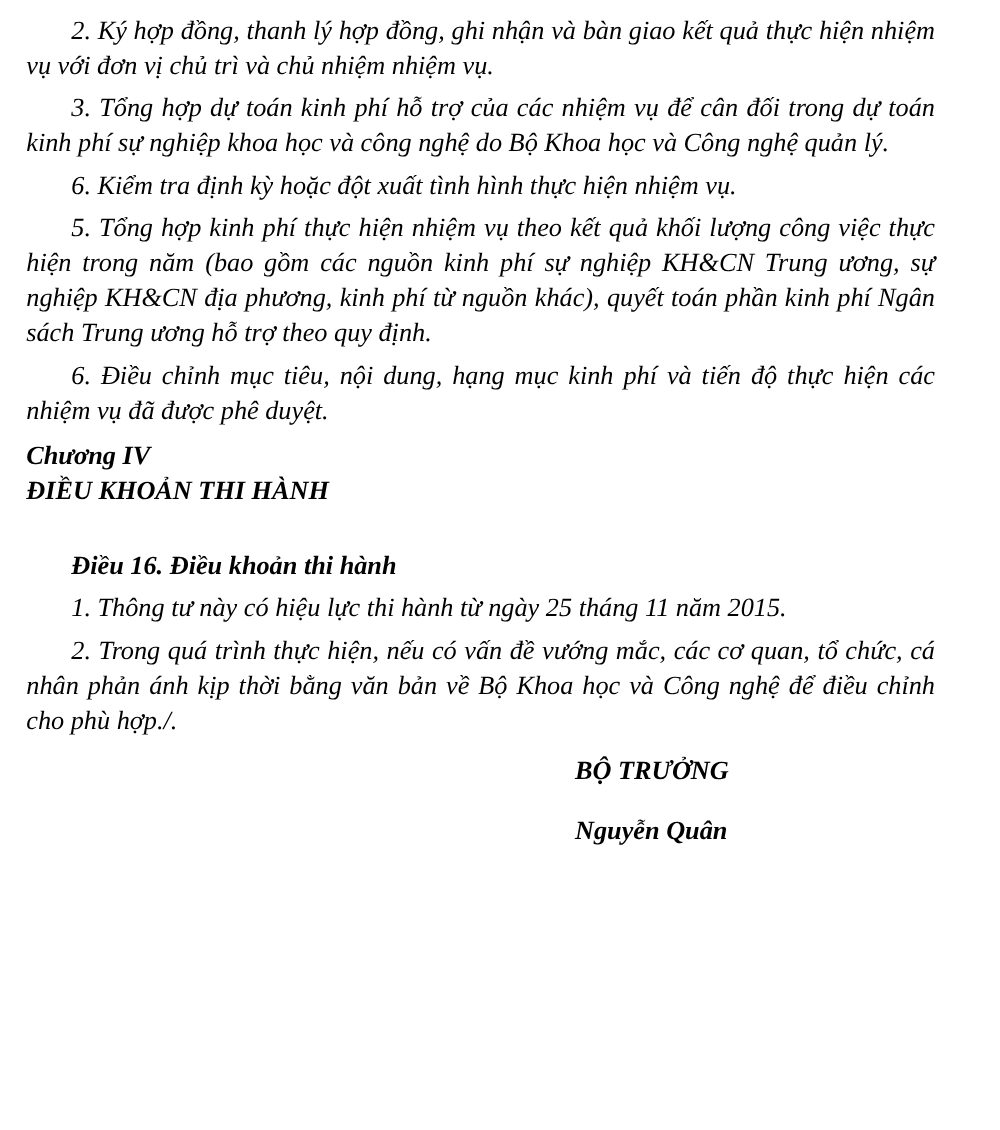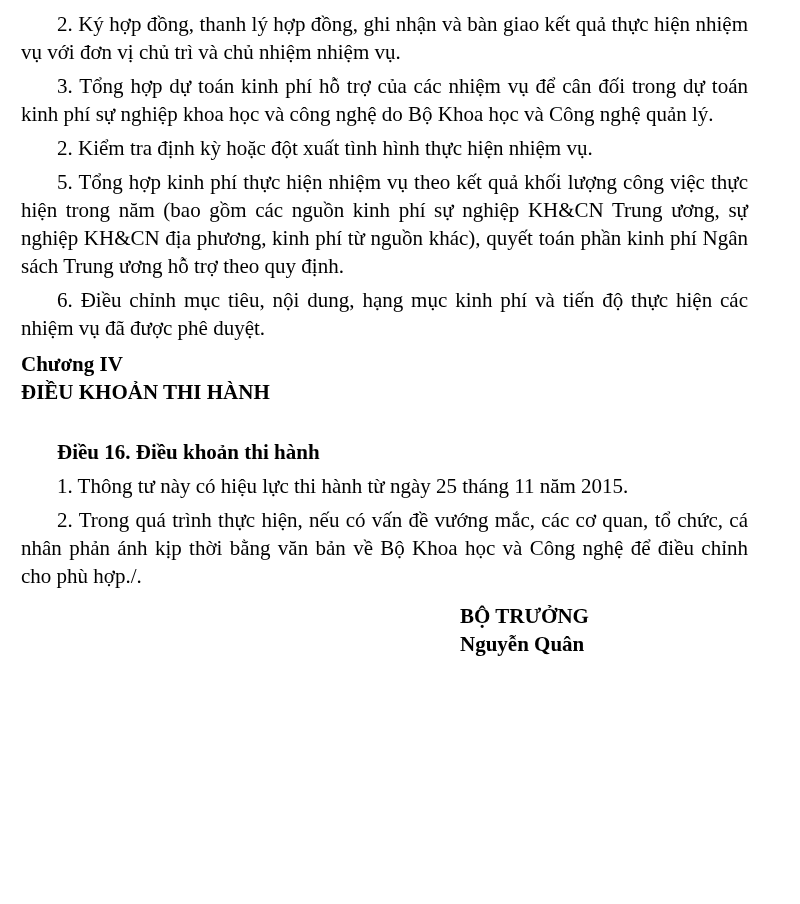--- a/index.html
+++ b/index.html
@@ -12,20 +12,21 @@
     width: 800px;
     height: 904px;
     box-sizing: border-box;
     padding: 10px 52px 0 21px;
     background: #ffffff;
     color: #000000;
     font-family: "Liberation Serif", "DejaVu Serif", serif;
     font-size: 21px;
     line-height: 28px;
     overflow: hidden;
+    font-style: italic;
   }
   .para {
     margin: 0 0 6px 0;
     text-align: justify;
     text-indent: 36px;
   }
   .chapter {
     margin: 8px 0 0 0;
     text-align: left;
     font-weight: bold;
@@ -42,32 +43,33 @@
     text-indent: 36px;
     text-align: left;
   }
   .signature {
     margin: 12px 0 0 439px;
     width: 240px;
     text-align: left;
     font-weight: bold;
   }
   .signature-name {
+    margin-top: 20px;
   }
 </style>
 </head>
 <body>
 
 <div class="page">
 
   <p class="para">2. Ký hợp đồng, thanh lý hợp đồng, ghi nhận và bàn giao kết quả thực hiện nhiệm vụ với đơn vị chủ trì và chủ nhiệm nhiệm vụ.</p>
 
   <p class="para">3. Tổng hợp dự toán kinh phí hỗ trợ của các nhiệm vụ để cân đối trong dự toán kinh phí sự nghiệp khoa học và công nghệ do Bộ Khoa học và Công nghệ quản lý.</p>
 
-  <p class="para">2. Kiểm tra định kỳ hoặc đột xuất tình hình thực hiện nhiệm vụ.</p>
+  <p class="para">6. Kiểm tra định kỳ hoặc đột xuất tình hình thực hiện nhiệm vụ.</p>
 
   <p class="para">5. Tổng hợp kinh phí thực hiện nhiệm vụ theo kết quả khối lượng công việc thực hiện trong năm (bao gồm các nguồn kinh phí sự nghiệp KH&amp;CN Trung ương, sự nghiệp KH&amp;CN địa phương, kinh phí từ nguồn khác), quyết toán phần kinh phí Ngân sách Trung ương hỗ trợ theo quy định.</p>
 
   <p class="para">6. Điều chỉnh mục tiêu, nội dung, hạng mục kinh phí và tiến độ thực hiện các nhiệm vụ đã được phê duyệt.</p>
 
 
   <div class="chapter">
     <span class="chapter-label">Chương IV</span>
     <span class="chapter-title">ĐIỀU KHOẢN THI HÀNH</span>
   </div>

